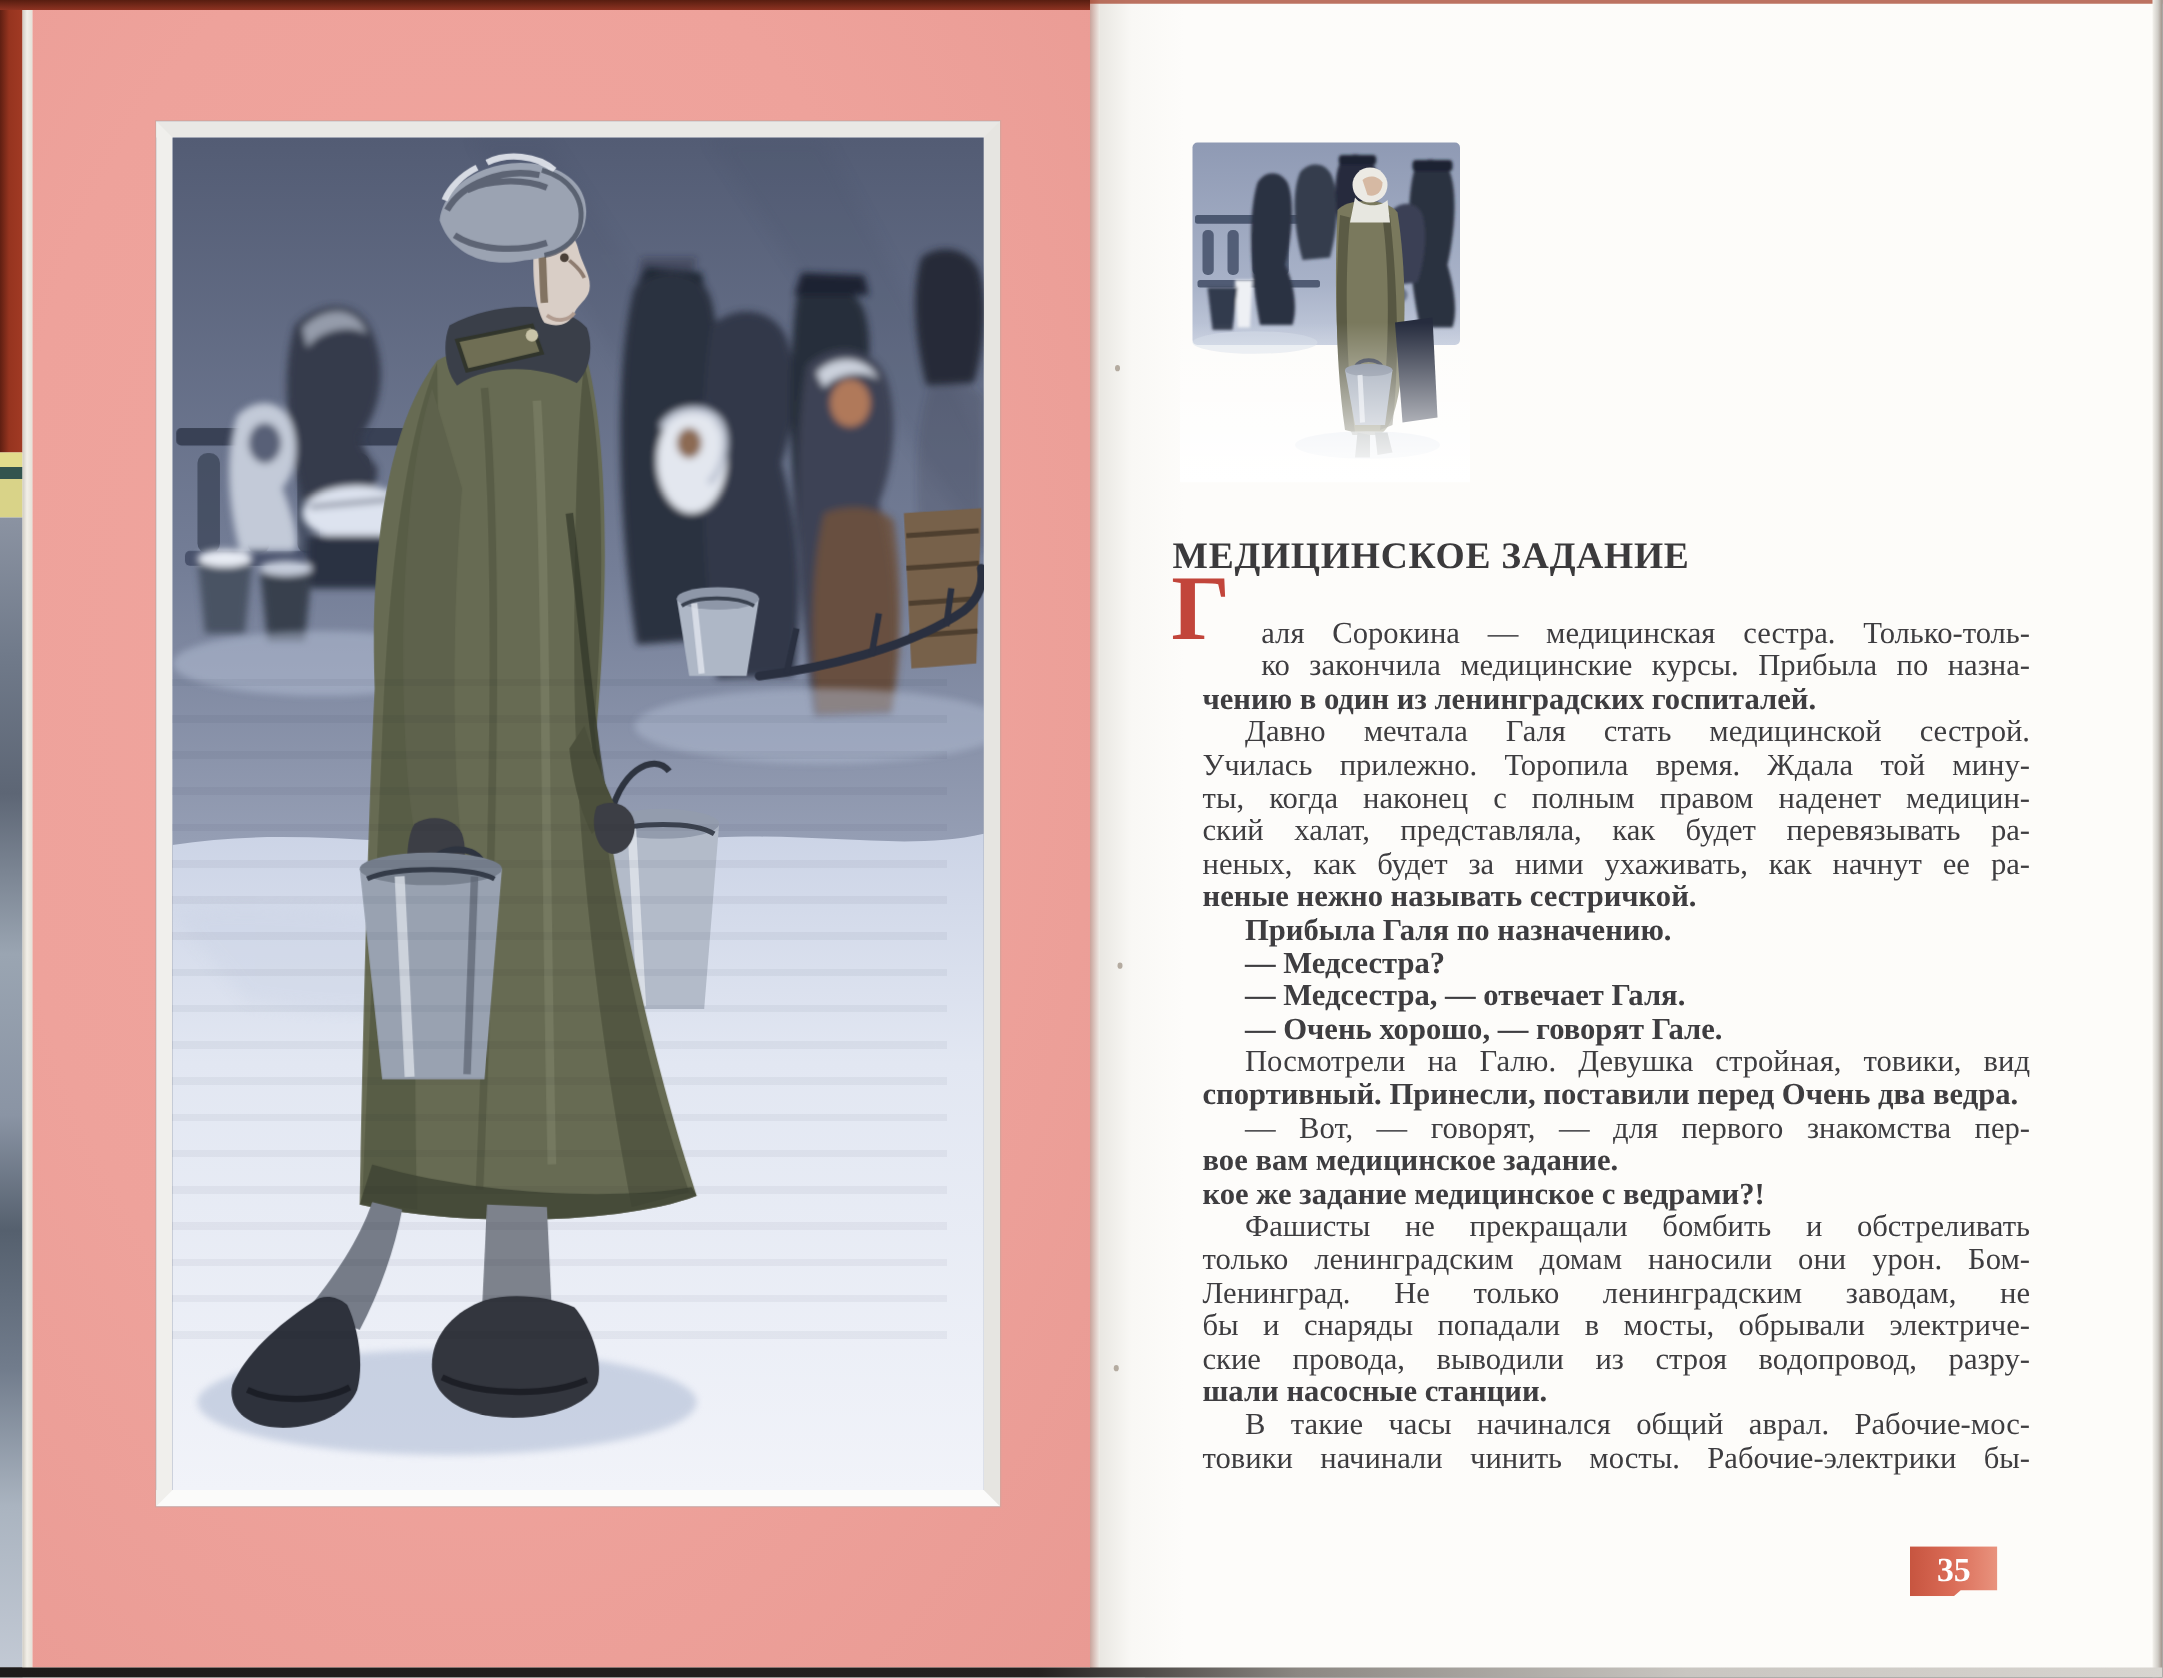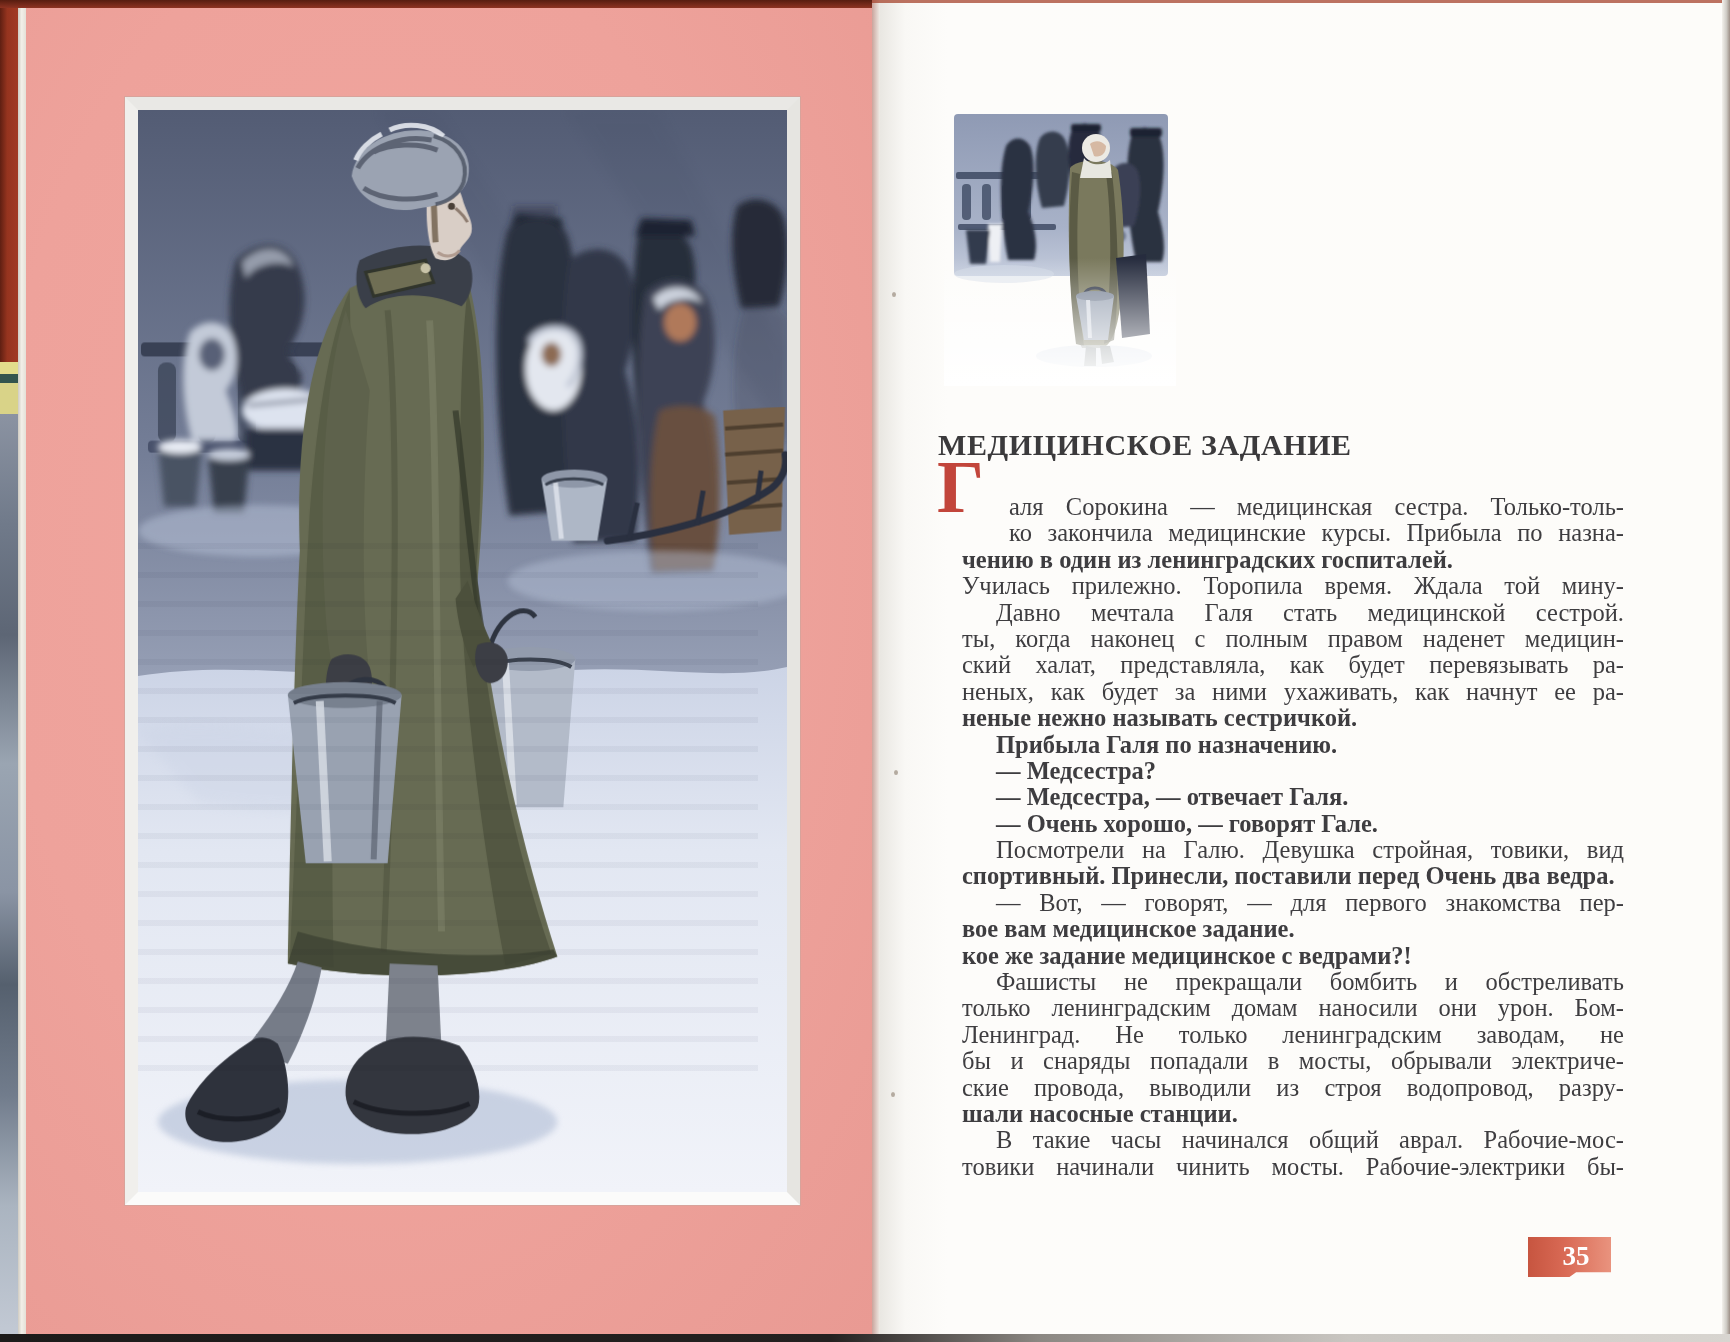--- a/index.html
+++ b/index.html
@@ -44,21 +44,21 @@
   .body-text{position:absolute;left:58px;top:494px;width:662px;color:#3e3d40;
     font-size:24.5px;line-height:26.4px;margin-left:24px;}
   .line{text-align:justify;text-align-last:justify;white-space:normal;height:26.4px;overflow:visible;}
   .line.ind{text-indent:34px;}
   .line.dc{padding-left:47px;}
   .line.pend{text-align-last:left;font-weight:bold;}
   .page-badge{position:absolute;left:648px;top:1237px;width:70px;height:40px;
     background:linear-gradient(90deg,#c75540 0%, #d96a55 45%, #e9937e 100%);
     clip-path:polygon(0 0,100% 0,100% 88%,58% 88%,50% 100%,0 100%);
     color:#fff;font-size:27px;font-weight:bold;text-align:center;line-height:38px;
-    font-family:"Liberation Serif",serif;padding-left:13px;}
+    font-family:"Liberation Serif",serif;}
   
   .top-strip-left{position:absolute;left:0;top:0;width:872px;height:8px;background:linear-gradient(180deg,#571d10,#8e3322);}
   .top-strip-right{position:absolute;left:872px;top:0;width:858px;height:3px;background:#a5442e;opacity:.75;}
   .right-edge{position:absolute;left:1722px;top:0;width:8px;height:1342px;
     background:linear-gradient(90deg,#f3f1ec, #cfccc6 55%, #9d8f86);}
   .bottom-strip{position:absolute;left:0;top:1334px;width:1730px;height:8px;
     background:linear-gradient(90deg,#1d1b1a 0%, #242120 48%, #8b8782 60%, #c9c6c1 78%, #d8d5d0 100%);}
 </style>
 </head>
 <body>
@@ -303,22 +303,22 @@
     </div>
 
     <h1 class="story-title">МЕДИЦИНСКОЕ ЗАДАНИЕ</h1>
 
     <div class="drop-cap">Г</div>
 
     <div class="body-text">
         <div class="line dc">аля Сорокина — медицинская сестра. Только-толь-</div>
         <div class="line dc">ко закончила медицинские курсы. Прибыла по назна-</div>
         <div class="line pend">чению в один из ленинградских госпиталей.</div>
+        <div class="line ind">Давно мечтала Галя стать медицинской сестрой.</div>
         <div class="line">Училась прилежно. Торопила время. Ждала той мину-</div>
-        <div class="line ind">Давно мечтала Галя стать медицинской сестрой.</div>
         <div class="line">ты, когда наконец с полным правом наденет медицин-</div>
         <div class="line">ский халат, представляла, как будет перевязывать ра-</div>
         <div class="line">неных, как будет за ними ухаживать, как начнут ее ра-</div>
         <div class="line pend">неные нежно называть сестричкой.</div>
         <div class="line ind pend">Прибыла Галя по назначению.</div>
         <div class="line ind pend">— Медсестра?</div>
         <div class="line ind pend">— Медсестра, — отвечает Галя.</div>
         <div class="line ind pend">— Очень хорошо, — говорят Гале.</div>
         <div class="line ind">Посмотрели на Галю. Девушка стройная, товики, вид</div>
         <div class="line pend">спортивный. Принесли, поставили перед Очень два ведра.</div>

